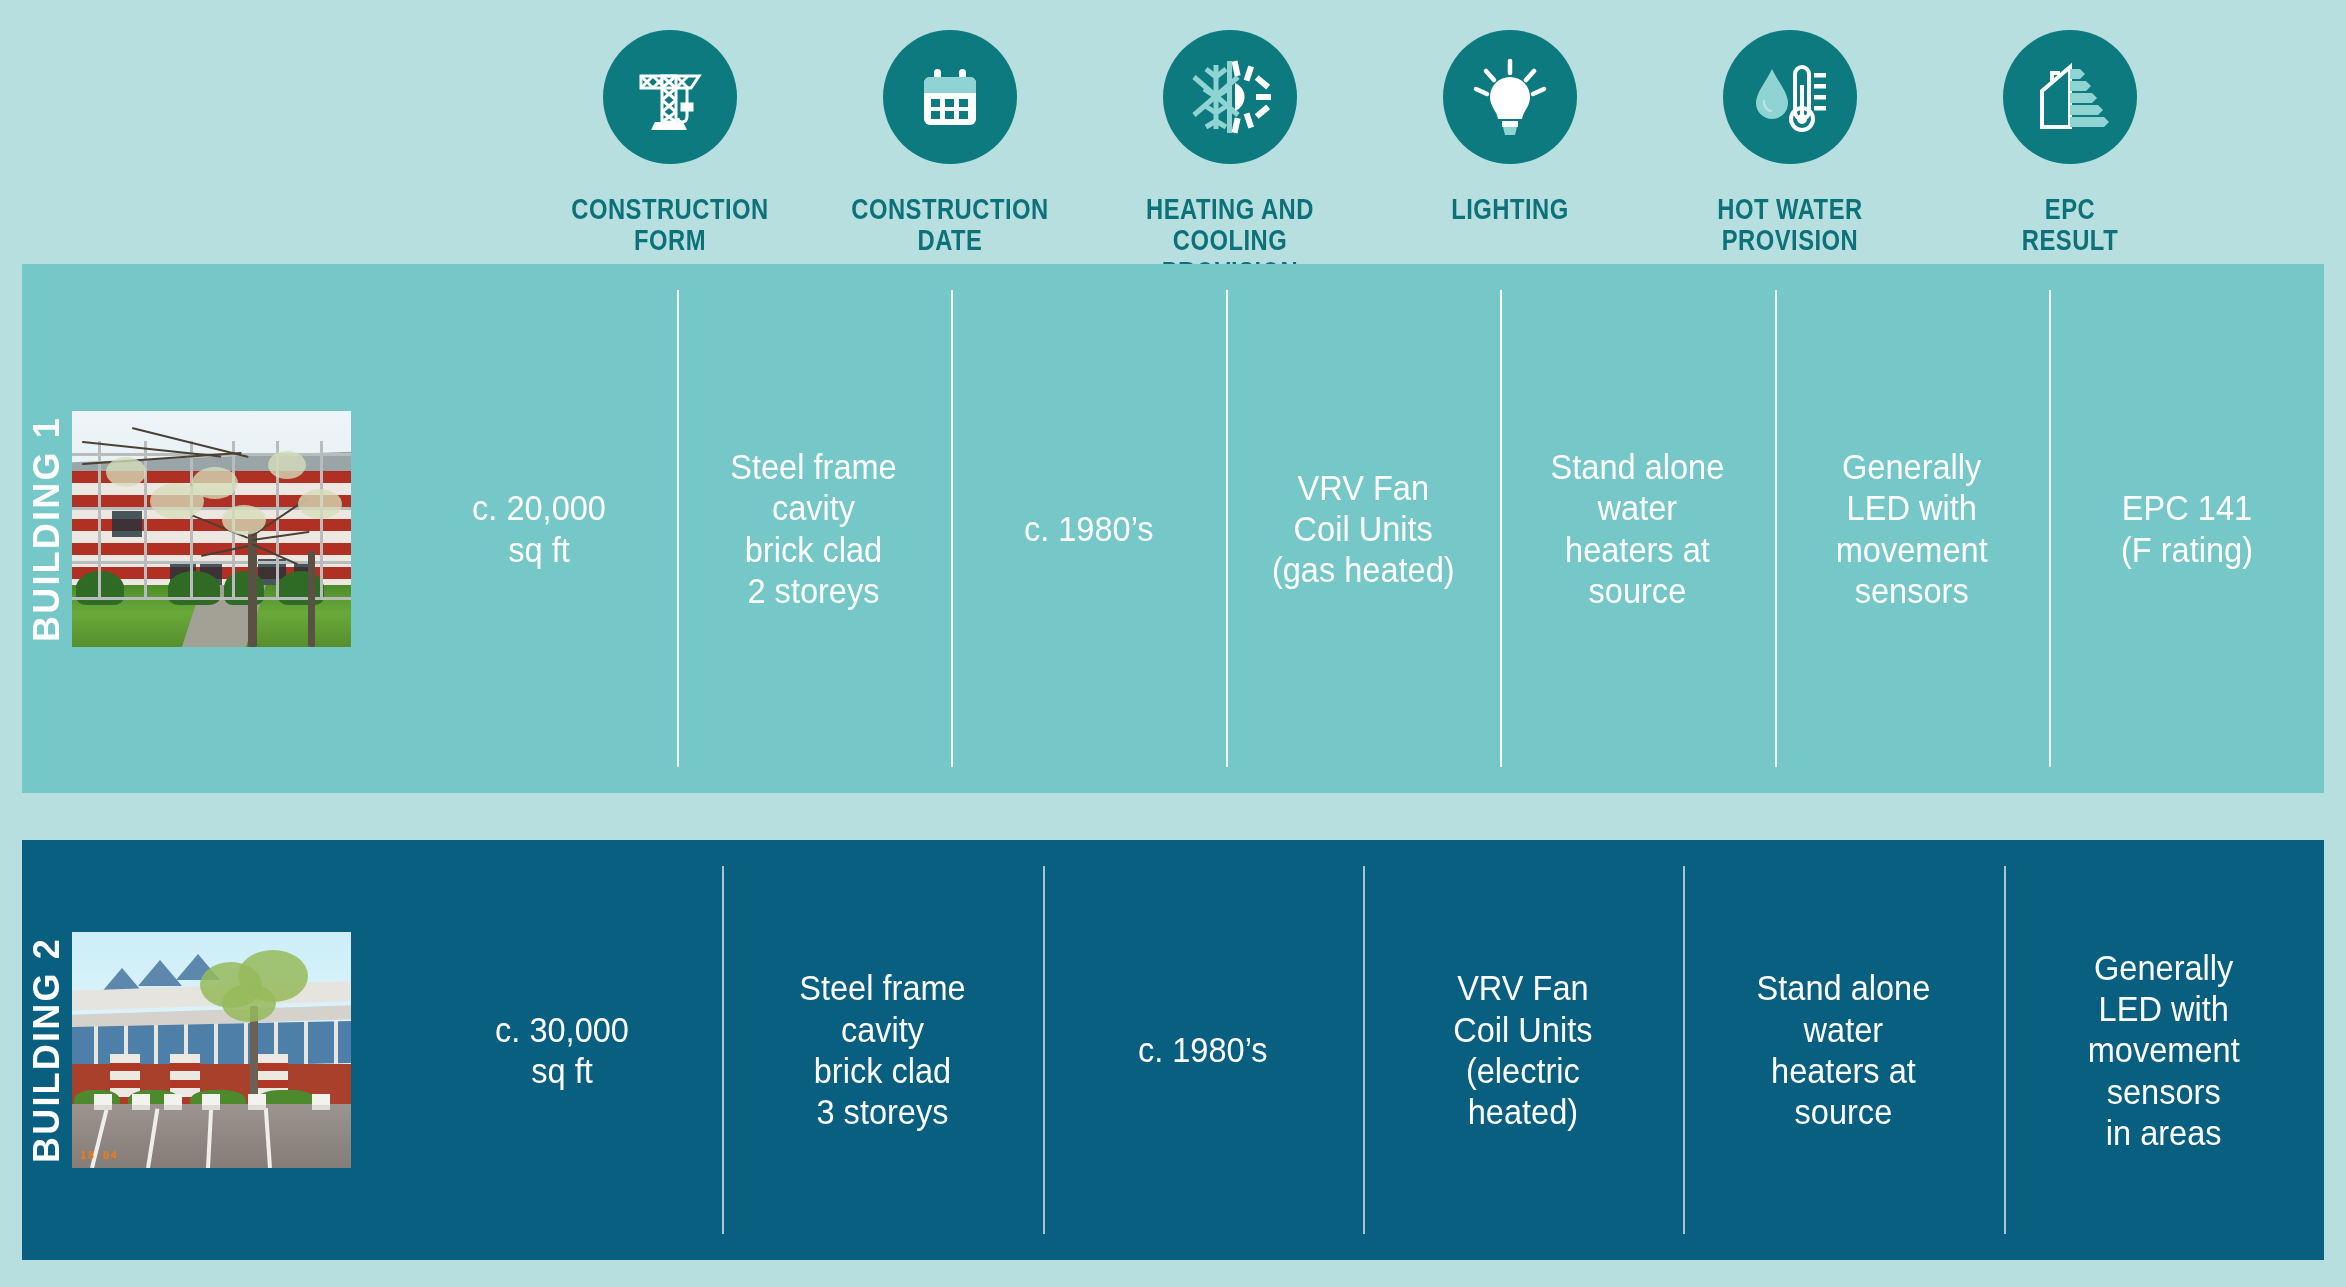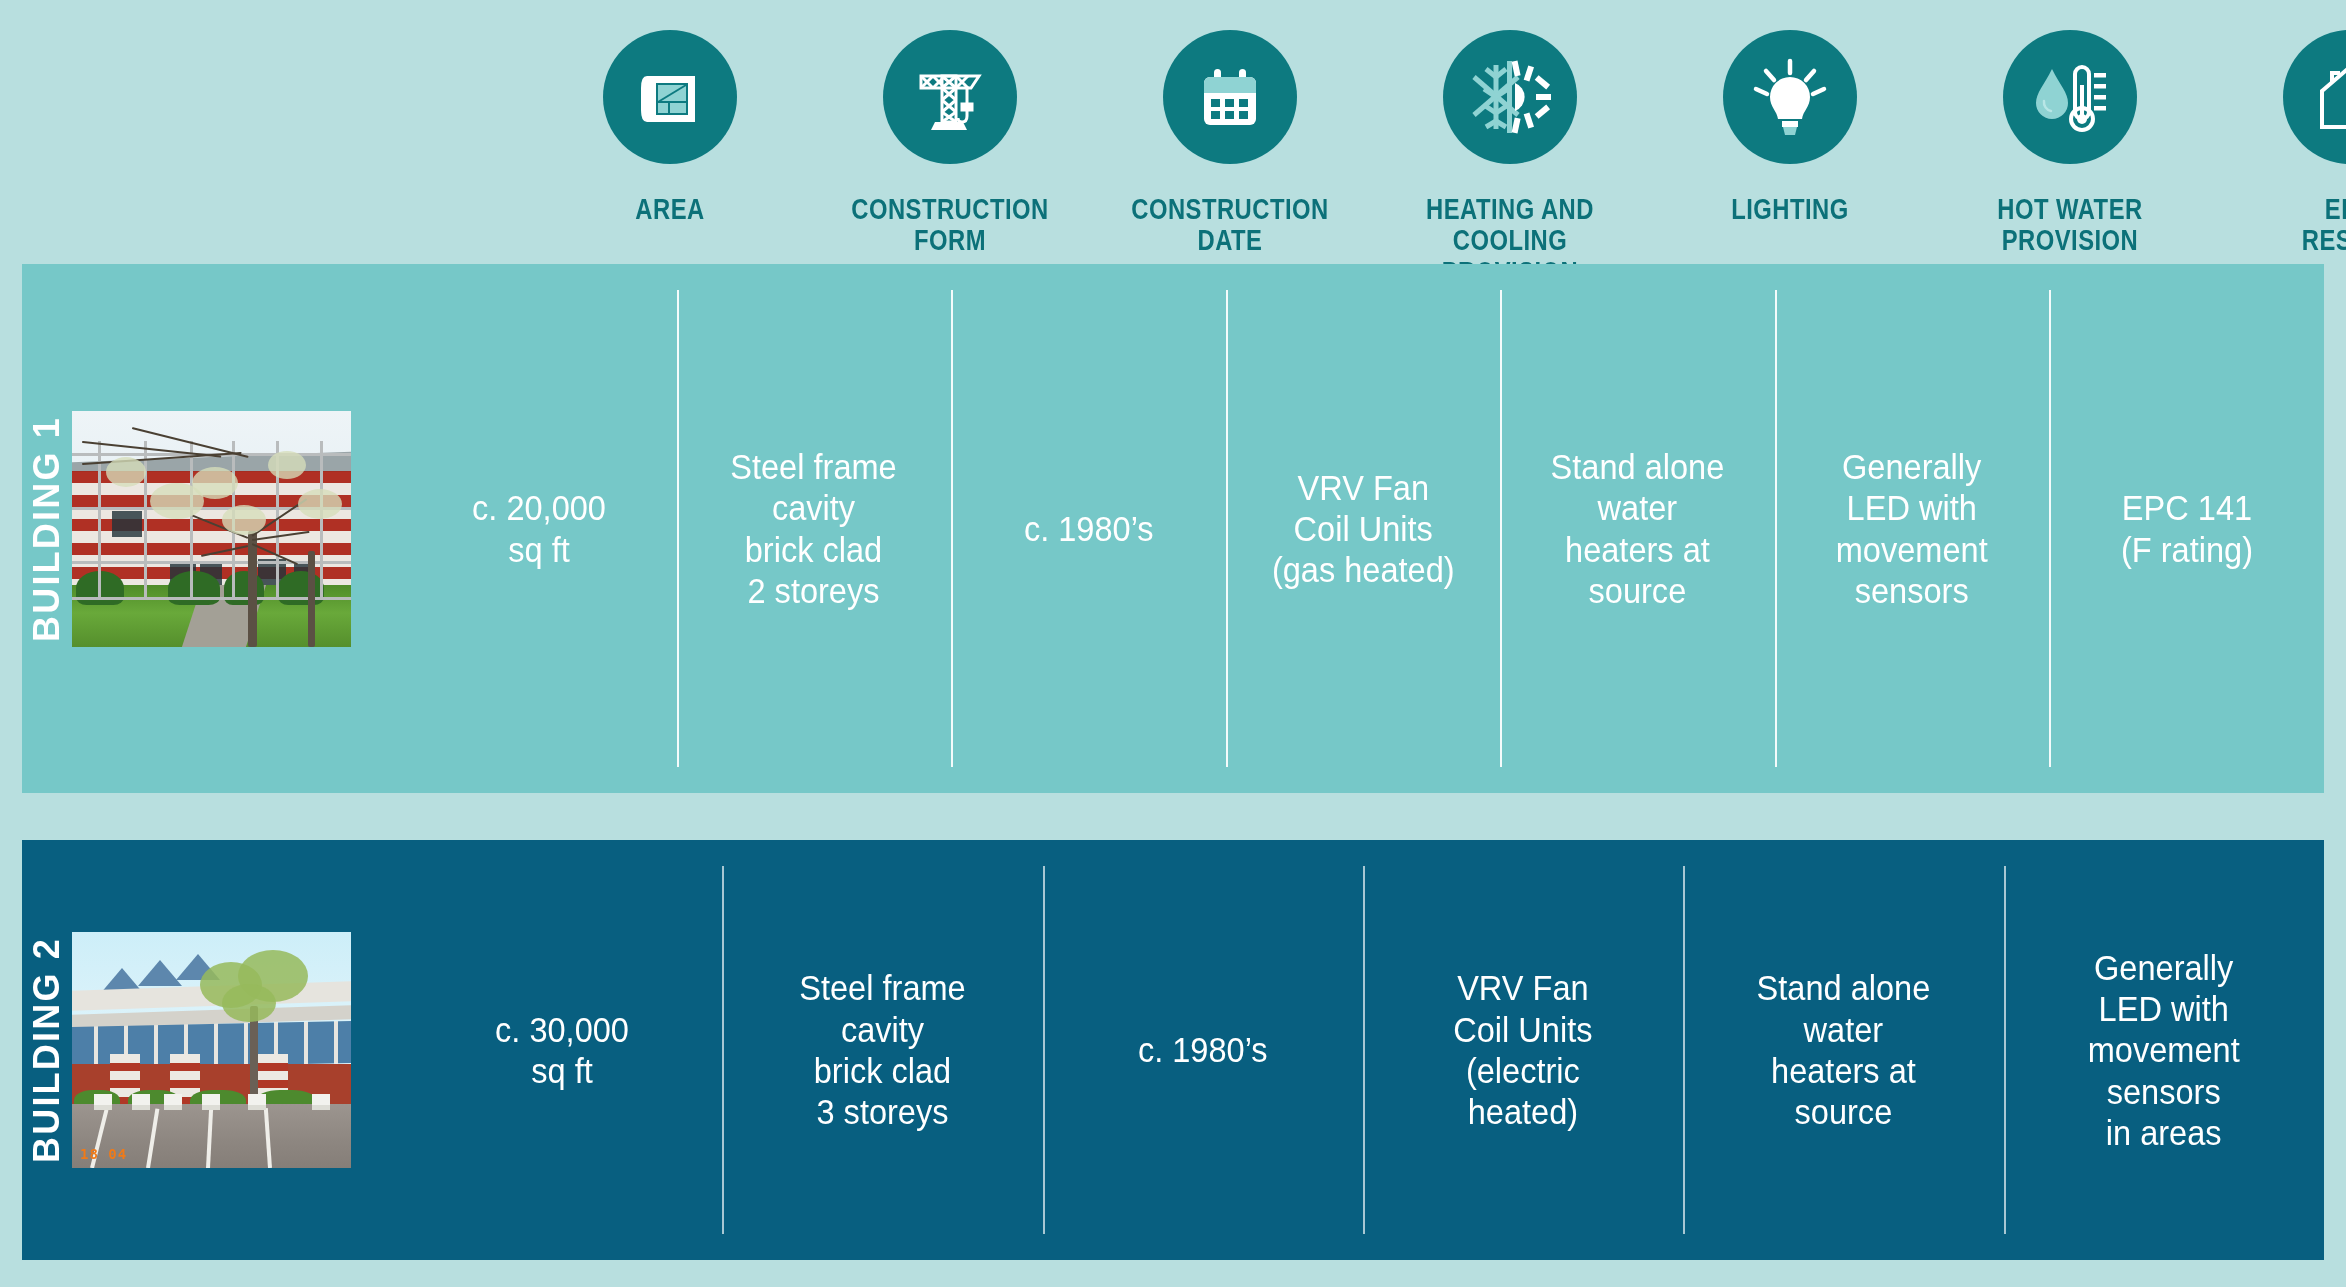--- a/index.html
+++ b/index.html
@@ -225,21 +225,21 @@
   }
   .ph2-tree-trunk {
     position: absolute; width: 8px; background: #6a6056; border-radius: 2px;
   }
   .ph2-canopy {
     position: absolute; border-radius: 50%;
     background: rgba(150,186,92,0.85);
   }
   .ph2-datestamp {
     position: absolute; left: 8px; bottom: 6px;
-    color: #f07a18; font-size: 14px; font-weight: bold;
+    color: #f07a18; font-size: 11px; font-weight: bold;
     font-family: "DejaVu Sans Mono", monospace;
     letter-spacing: 1px;
   }
   .ph2-car {
     position: absolute; height: 16px; background: #2f3336;
     border-radius: 5px 6px 3px 3px;
   }
 
   
   .cells {
@@ -276,33 +276,20 @@
     white-space: pre-line;
     transform: scaleX(0.93);
     font-weight: 400;
   }
 </style>
 </head>
 <body>
 
 <div class="header-strip">
 
-  <div class="header-col">
-    <div class="icon-circle">
-      <svg width="78" height="78" viewBox="0 0 78 78">
-        <path d="M16 18 q-6 0 -6 12 v22 q0 12 6 12 h2 V18z" fill="#fff"></path>
-        <rect x="18" y="18" width="46" height="46" fill="#fff"></rect>
-        <rect x="26" y="26" width="30" height="30" fill="#8fd3d3" stroke="#0d7a80" stroke-width="2"></rect>
-        <path d="M27 44 L55 27" stroke="#0d7a80" stroke-width="2" fill="none"></path>
-        <path d="M38 44 L38 55" stroke="#0d7a80" stroke-width="2" fill="none"></path>
-        <path d="M27 44 L55 44" stroke="#0d7a80" stroke-width="2" fill="none"></path>
-      </svg>
-    </div>
-    <div class="header-label">AREA</div>
-  </div>
 
   <div class="header-col">
     <div class="icon-circle">
       <svg width="82" height="82" viewBox="0 0 82 82">
         <g fill="none" stroke="#fff" stroke-width="3">
           <path d="M33 20 L47 20 L47 66 L33 66 Z"></path>
           <path d="M33 20 L47 32 M47 20 L33 32 M33 32 L47 44 M47 32 L33 44 M33 44 L47 56 M47 44 L33 56 M33 56 L47 66 M47 56 L33 66"></path>
           <path d="M12 20 L70 20 L62 32 L12 32 Z"></path>
           <path d="M12 20 L24 32 M24 20 L12 32 M24 20 L36 32 M36 20 L24 32 M47 20 L59 32 M59 20 L47 32"></path>
           <path d="M58 32 L58 48"></path>

